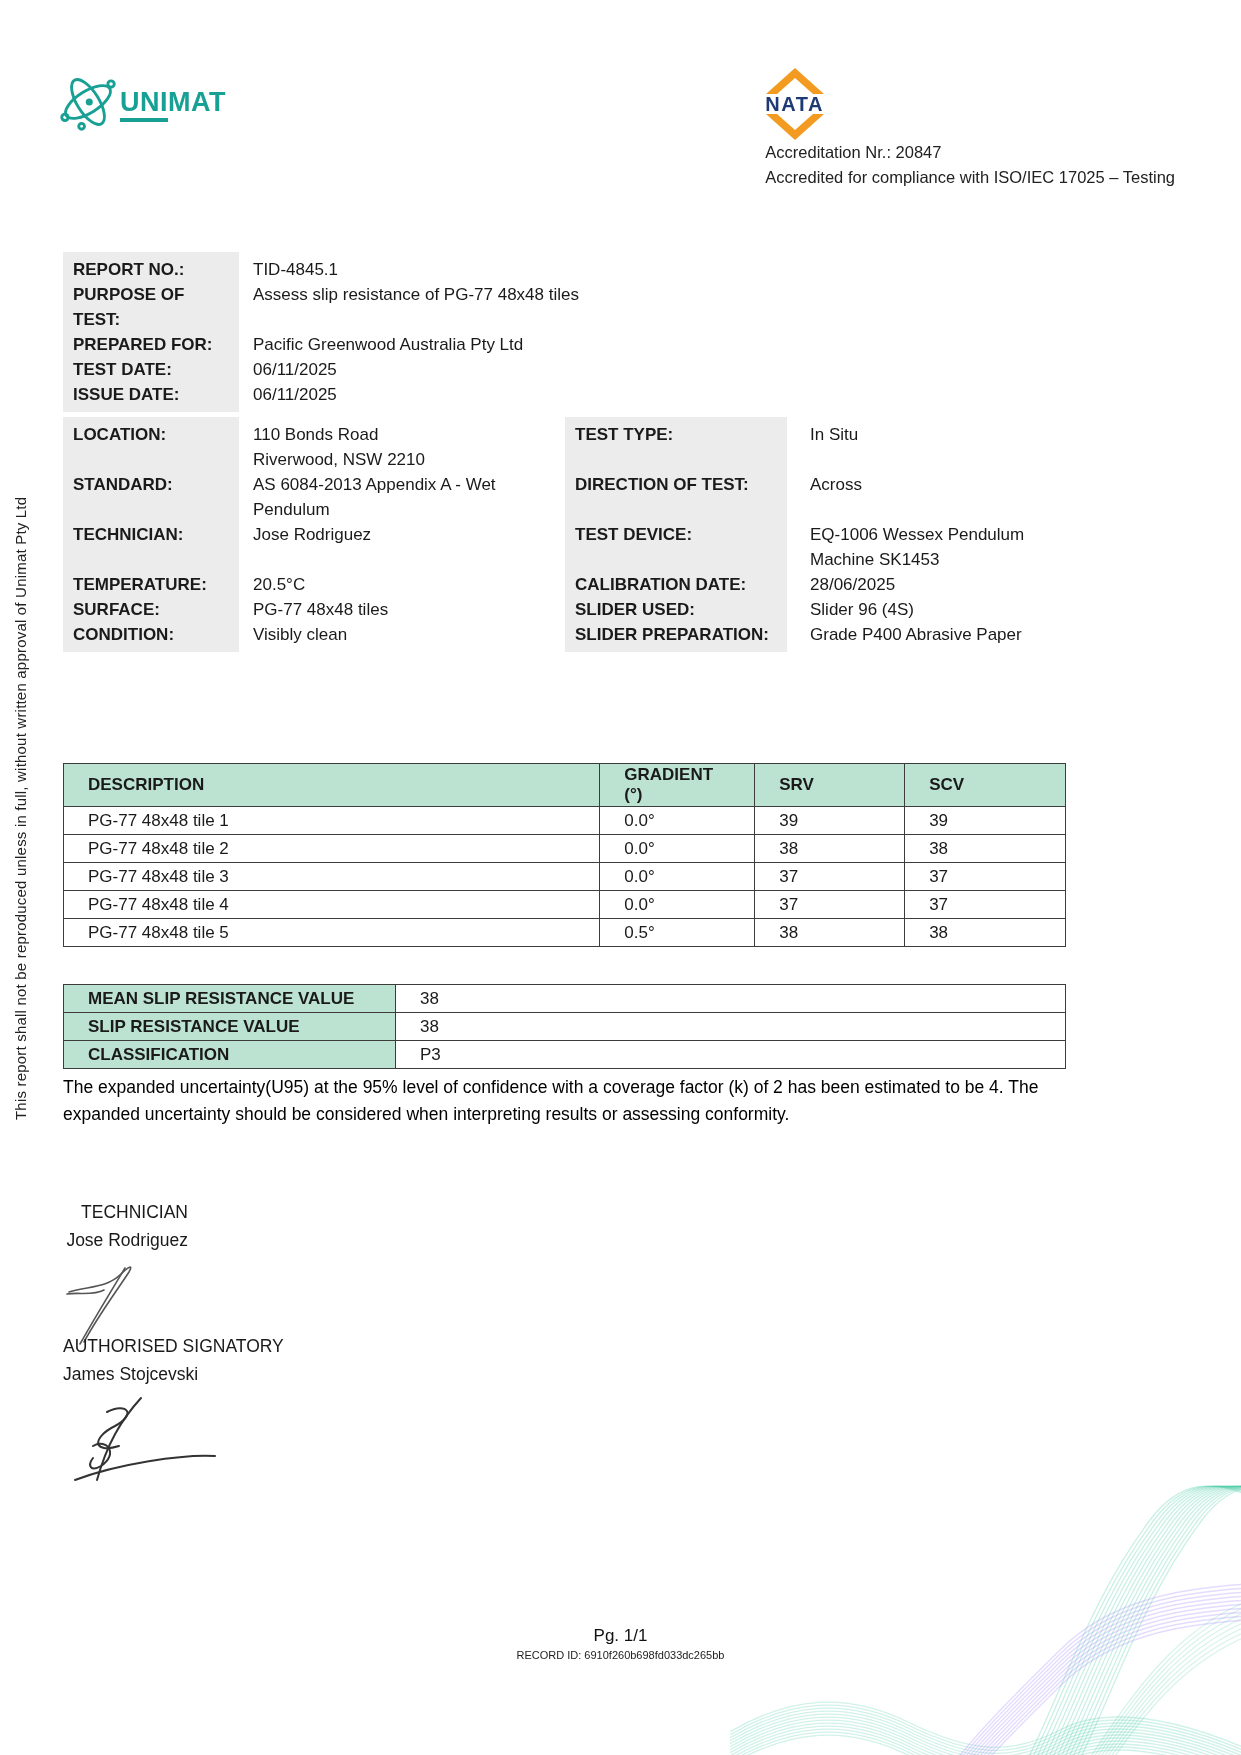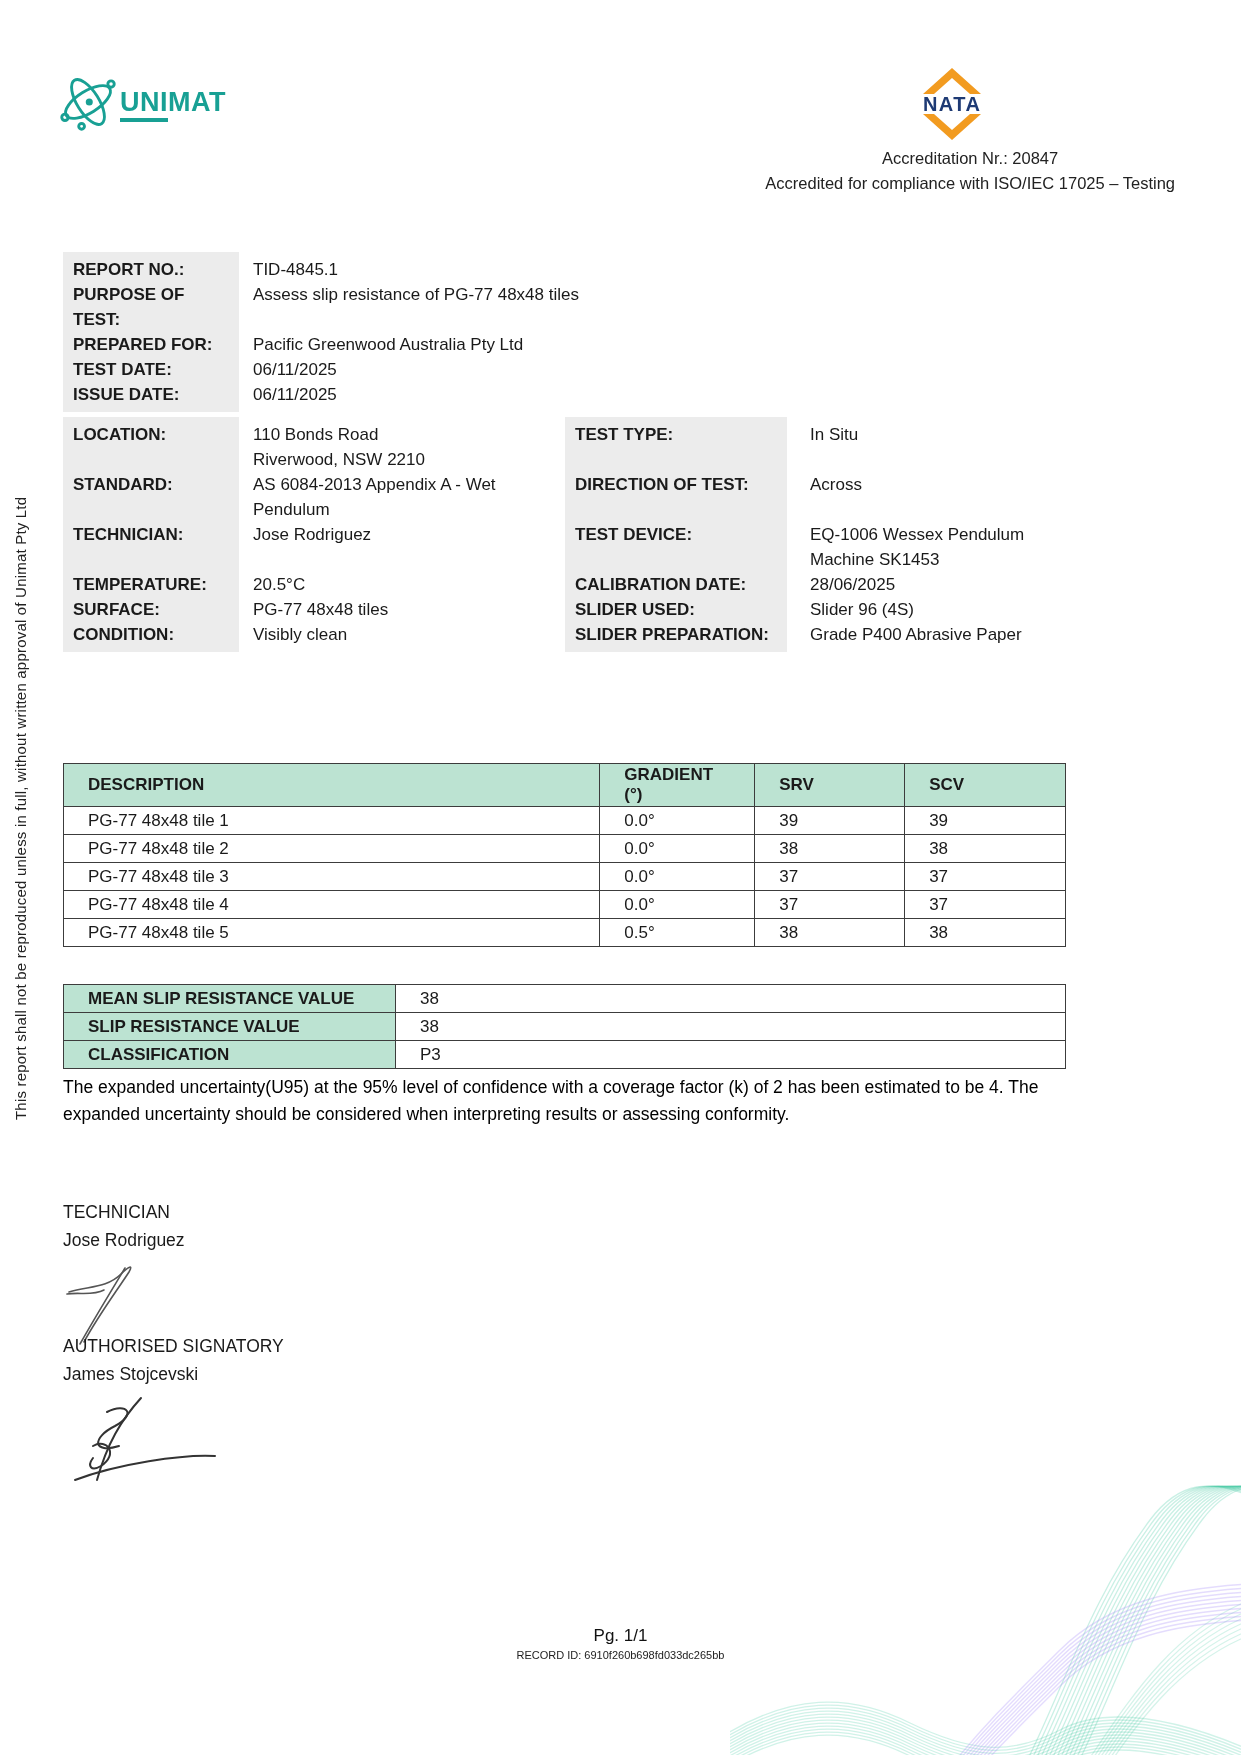--- a/index.html
+++ b/index.html
@@ -21,24 +21,24 @@
     writing-mode:vertical-rl; transform:rotate(180deg);
     font-size:15px; color:#222; letter-spacing:.2px; white-space:nowrap;
   }
 
   
   #logo-block { left:56px; top:70px; display:flex; align-items:center; }
   #wordmark { font-size:27px; font-weight:bold; color:#18A094; letter-spacing:.5px; }
   #wordmark .under { border-bottom:4px solid #18A094; padding-bottom:1px; }
   #address { left:65px; top:148px; font-size:16.5px; line-height:26px; color:#222; }
 
-  #nata-block { right:66px; top:68px; text-align:center; }
+  #nata-block { right:66px; top:68px; text-align:left; }
   #nata-logo { display:inline-flex; flex-direction:column; align-items:center; margin-right:36px; }
   #nata-word { font-size:20px; font-weight:800; color:#1E3A74; letter-spacing:1.5px; line-height:20px; }
-  #accred { margin-top:6px; font-size:16.5px; line-height:25px; color:#222; }
+  #accred { font-size:16.5px; line-height:25px; color:#222; }
 
   
   .grid { display:grid; font-size:17px; line-height:25px; }
   #report-info { left:63px; top:252px; width:1003px; grid-template-columns:176px 1fr; }
   #details { left:63px; top:417px; width:1003px; grid-template-columns:176px 326px 222px 1fr; }
   .lbl { background:#ECECEC; font-weight:bold; padding-left:10px; padding-right:6px; }
   .val { padding-left:14px; white-space:pre-line; }
   .val2 { padding-left:8px; white-space:pre-line;margin-left:15px; }
   .pt { padding-top:5px; }
   .pb { padding-bottom:5px; }
@@ -273,21 +273,21 @@
       </tr>
       <tr>
         <th class="sum">CLASSIFICATION</th>
         <td>P3</td>
       </tr>
     </tbody>
   </table>
 
   <div id="uncertainty" class="layer">The expanded uncertainty(U95) at the 95% level of confidence with a coverage factor (k) of 2 has been estimated to be 4. The expanded uncertainty should be considered when interpreting results or assessing conformity.</div>
 
-  <div class="sig-block layer" style="top:1198px;">
+  <div class="sig-block layer" style="top:1198px;text-align:right;">
     <div style="font-weight:normal;">TECHNICIAN</div>
     <div>Jose Rodriguez</div>
     <svg class="sig-svg" width="125" height="90" viewBox="0 0 125 90">
       <g fill="none" stroke="#555" stroke-width="1.6" stroke-linecap="round">
         <path d="M6 34 C26 28 44 30 58 16 C64 10 71 5 66 14 C53 34 35 58 21 84"></path>
         <path d="M62 10 C50 30 34 56 17 86"></path>
         <path d="M4 36 C16 34 30 38 41 32"></path>
       </g>
     </svg>
   </div>

